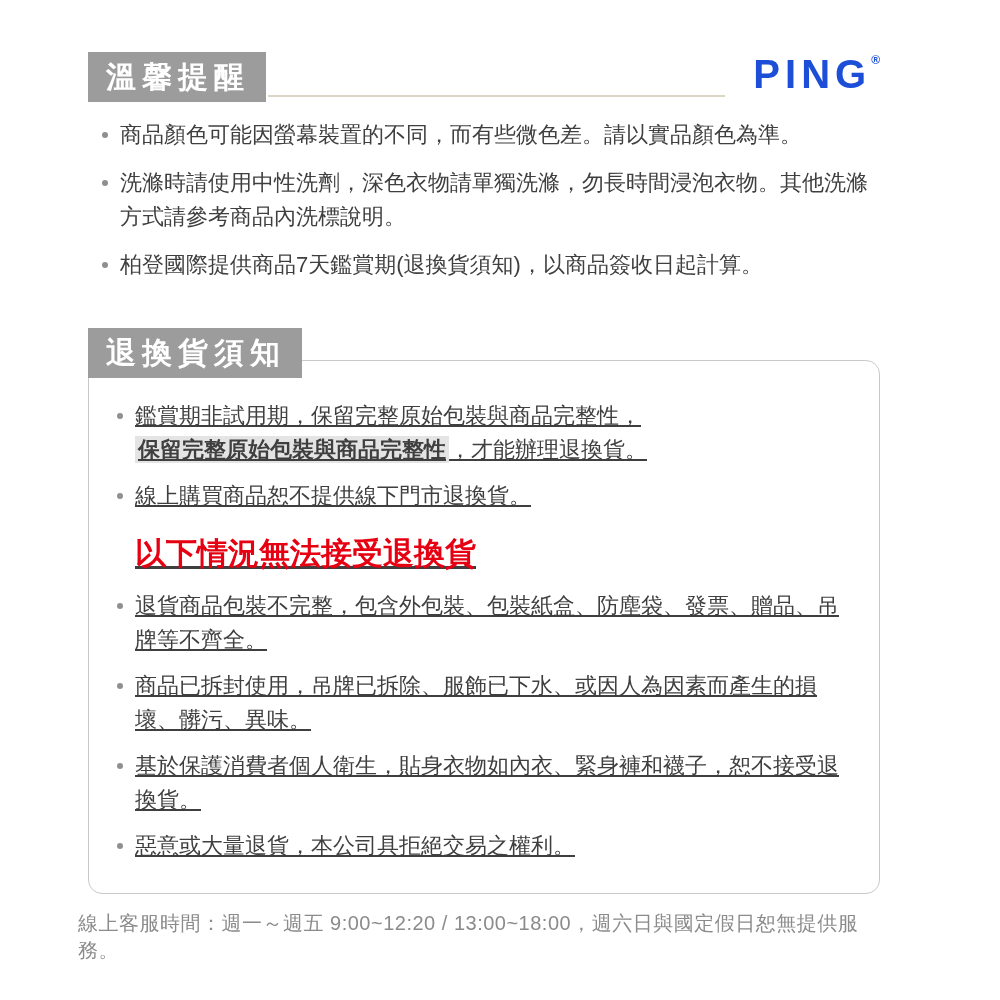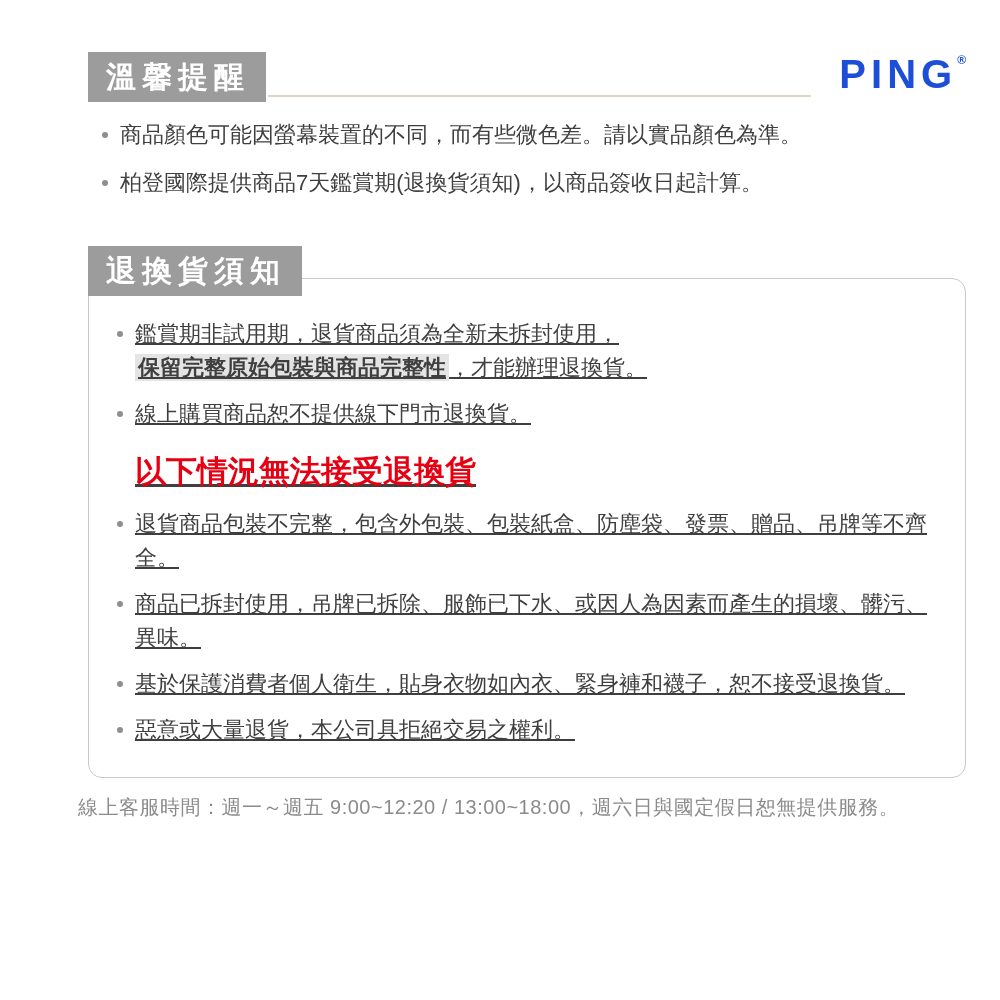--- a/index.html
+++ b/index.html
@@ -1,21 +1,21 @@
 <!DOCTYPE html>
 <html><head>
 <meta charset="utf-8">
 <style>
   * { margin: 0; padding: 0; box-sizing: border-box; }
   html, body { width: 1000px; height: 1000px; background: #ffffff; overflow: hidden; }
   body {
     font-family: "Liberation Sans", "DejaVu Sans", sans-serif;
     color: #3f3f3f;
   }
-  .page { width: 1000px; height: 1000px; padding: 52px 34px 0 88px; position: relative; }
+  .page { width: 1000px; height: 1000px; padding: 52px 120px 0 88px; position: relative; }
 
   
   .badge {
     display: inline-block;
     background: #9c9c9c;
     color: #ffffff;
     font-size: 30px;
     font-weight: bold;
     letter-spacing: 6px;
     padding: 8px 16px 9px 18px;
@@ -106,33 +106,37 @@
     <div class="brand-logo"><span>PING</span><sup>®</sup></div>
   </div>
 
   <ul class="list">
     <li>
       <span class="dot"></span>
       <span class="li-text">商品顏色可能因螢幕裝置的不同，而有些微色差。請以實品顏色為準。</span>
     </li>
     <li>
       <span class="dot"></span>
+      <span class="li-text">洗滌時請使用中性洗劑，深色衣物請單獨洗滌，勿長時間浸泡衣物。其他洗滌方式請參考商品內洗標說明。</span>
+    </li>
+    <li>
+      <span class="dot"></span>
       <span class="li-text">柏登國際提供商品7天鑑賞期(退換貨須知)，以商品簽收日起計算。</span>
     </li>
   </ul>
 
   <div class="returns-section">
     <div class="badge">退換貨須知</div>
 
     <div class="returns-box">
       <ul class="list">
         <li>
           <span class="dot"></span>
           <span class="li-text">
-              <span class="block-line">鑑賞期非試用期，退貨商品須為全新未拆封使用，</span>
+              <span class="block-line">鑑賞期非試用期，保留完整原始包裝與商品完整性，</span>
               <span class="block-line"><span class="hl">保留完整原始包裝與商品完整性</span><span>，才能辦理退換貨。</span></span>
             </span>
         </li>
         <li>
           <span class="dot"></span>
           <span class="li-text">線上購買商品恕不提供線下門市退換貨。</span>
         </li>
       </ul>
 
       <div class="warning-title">以下情況無法接受退換貨</div>

